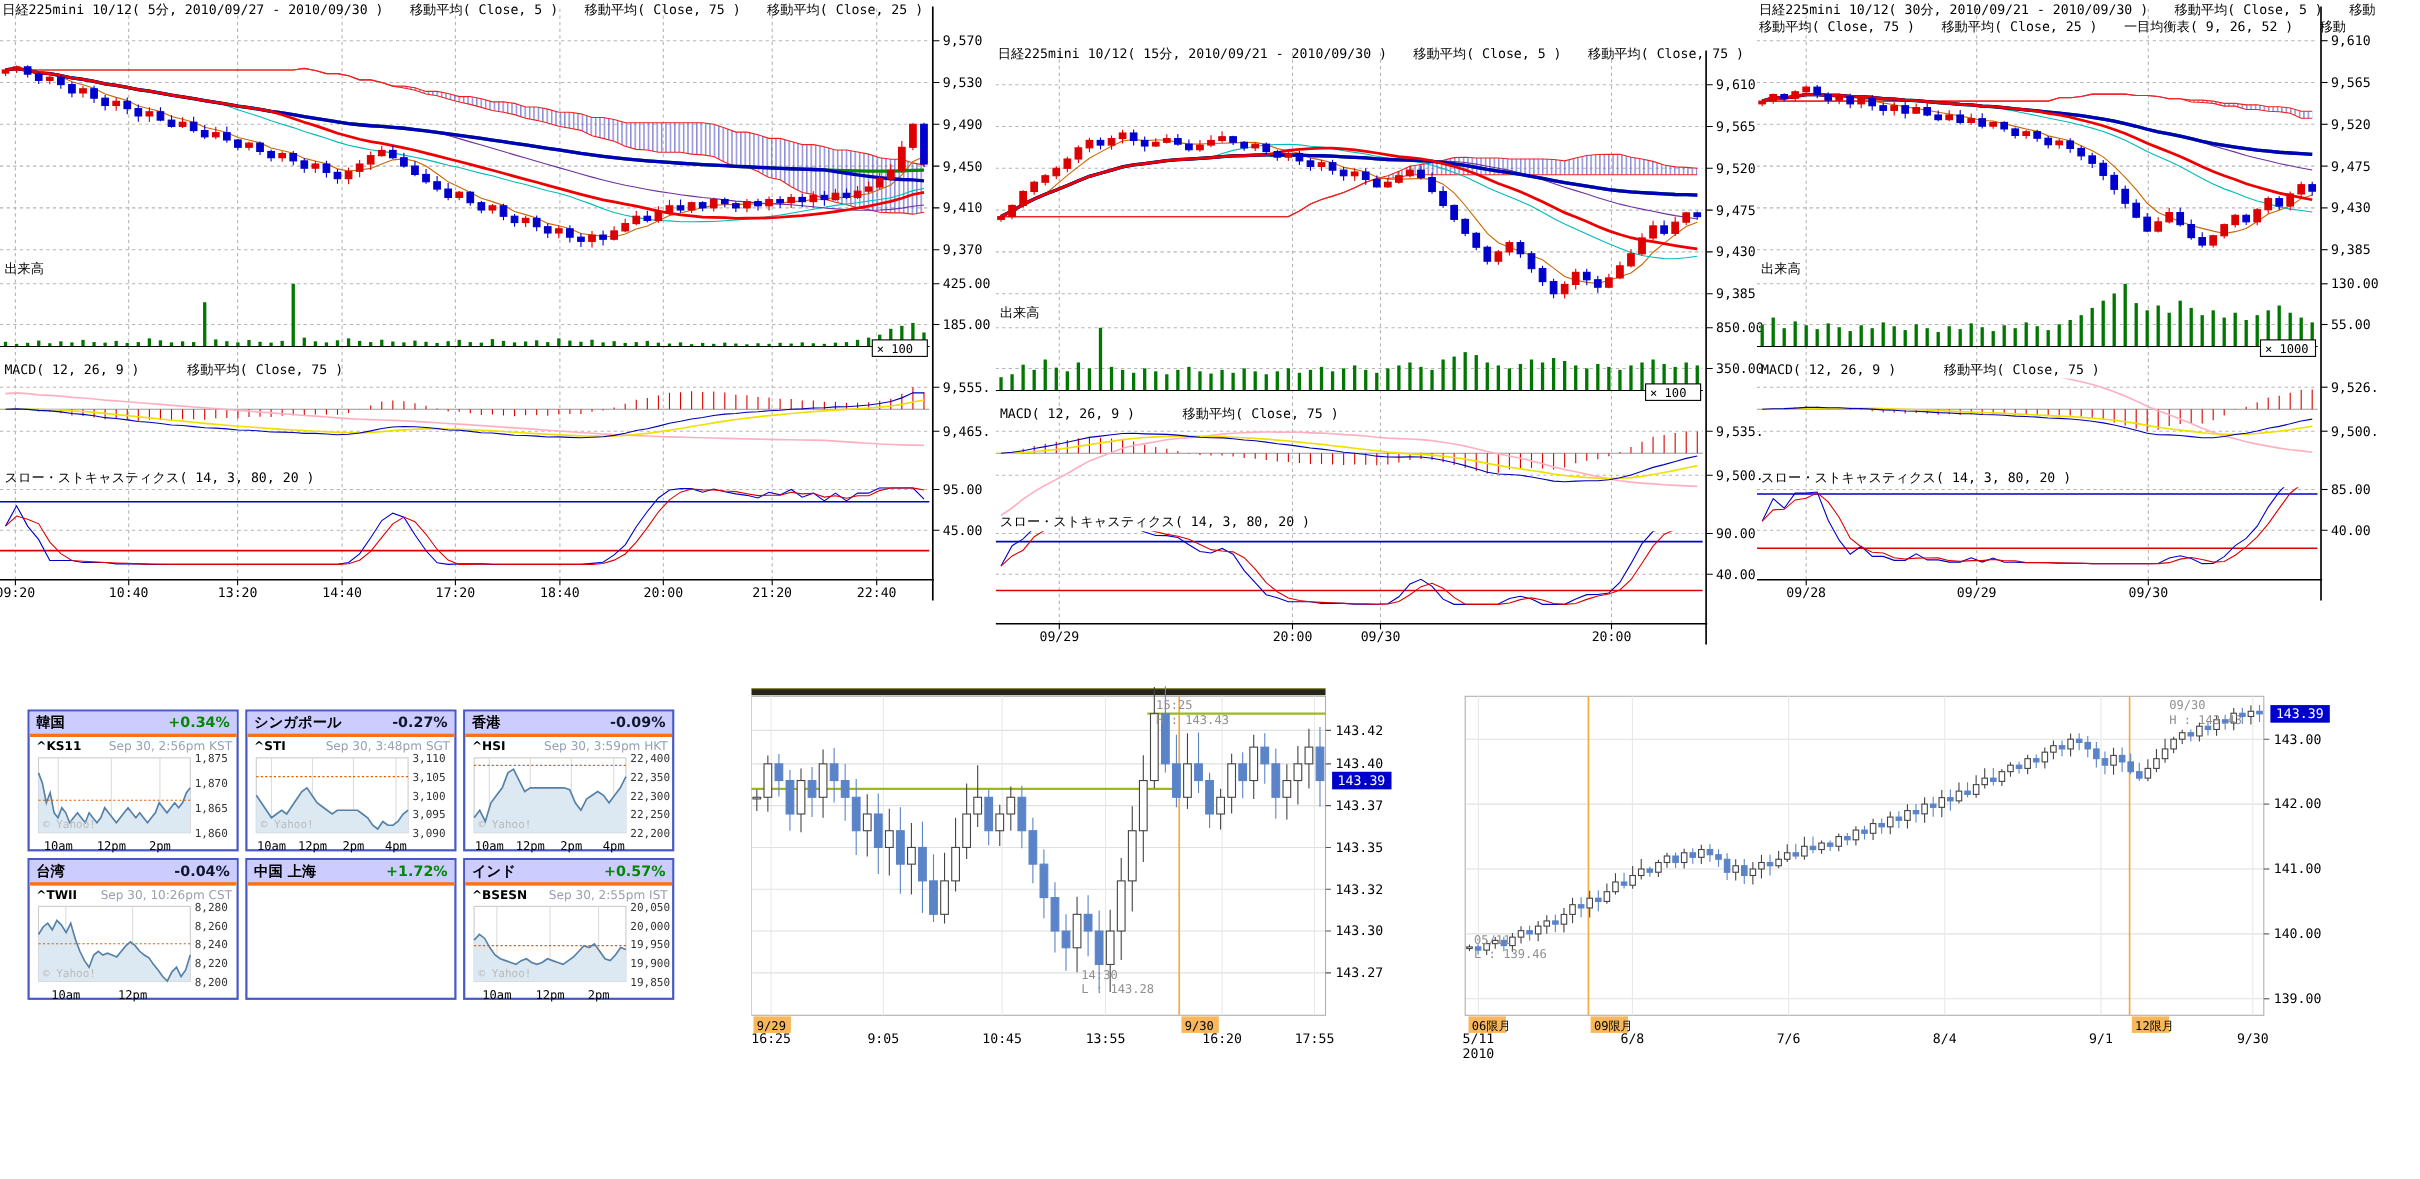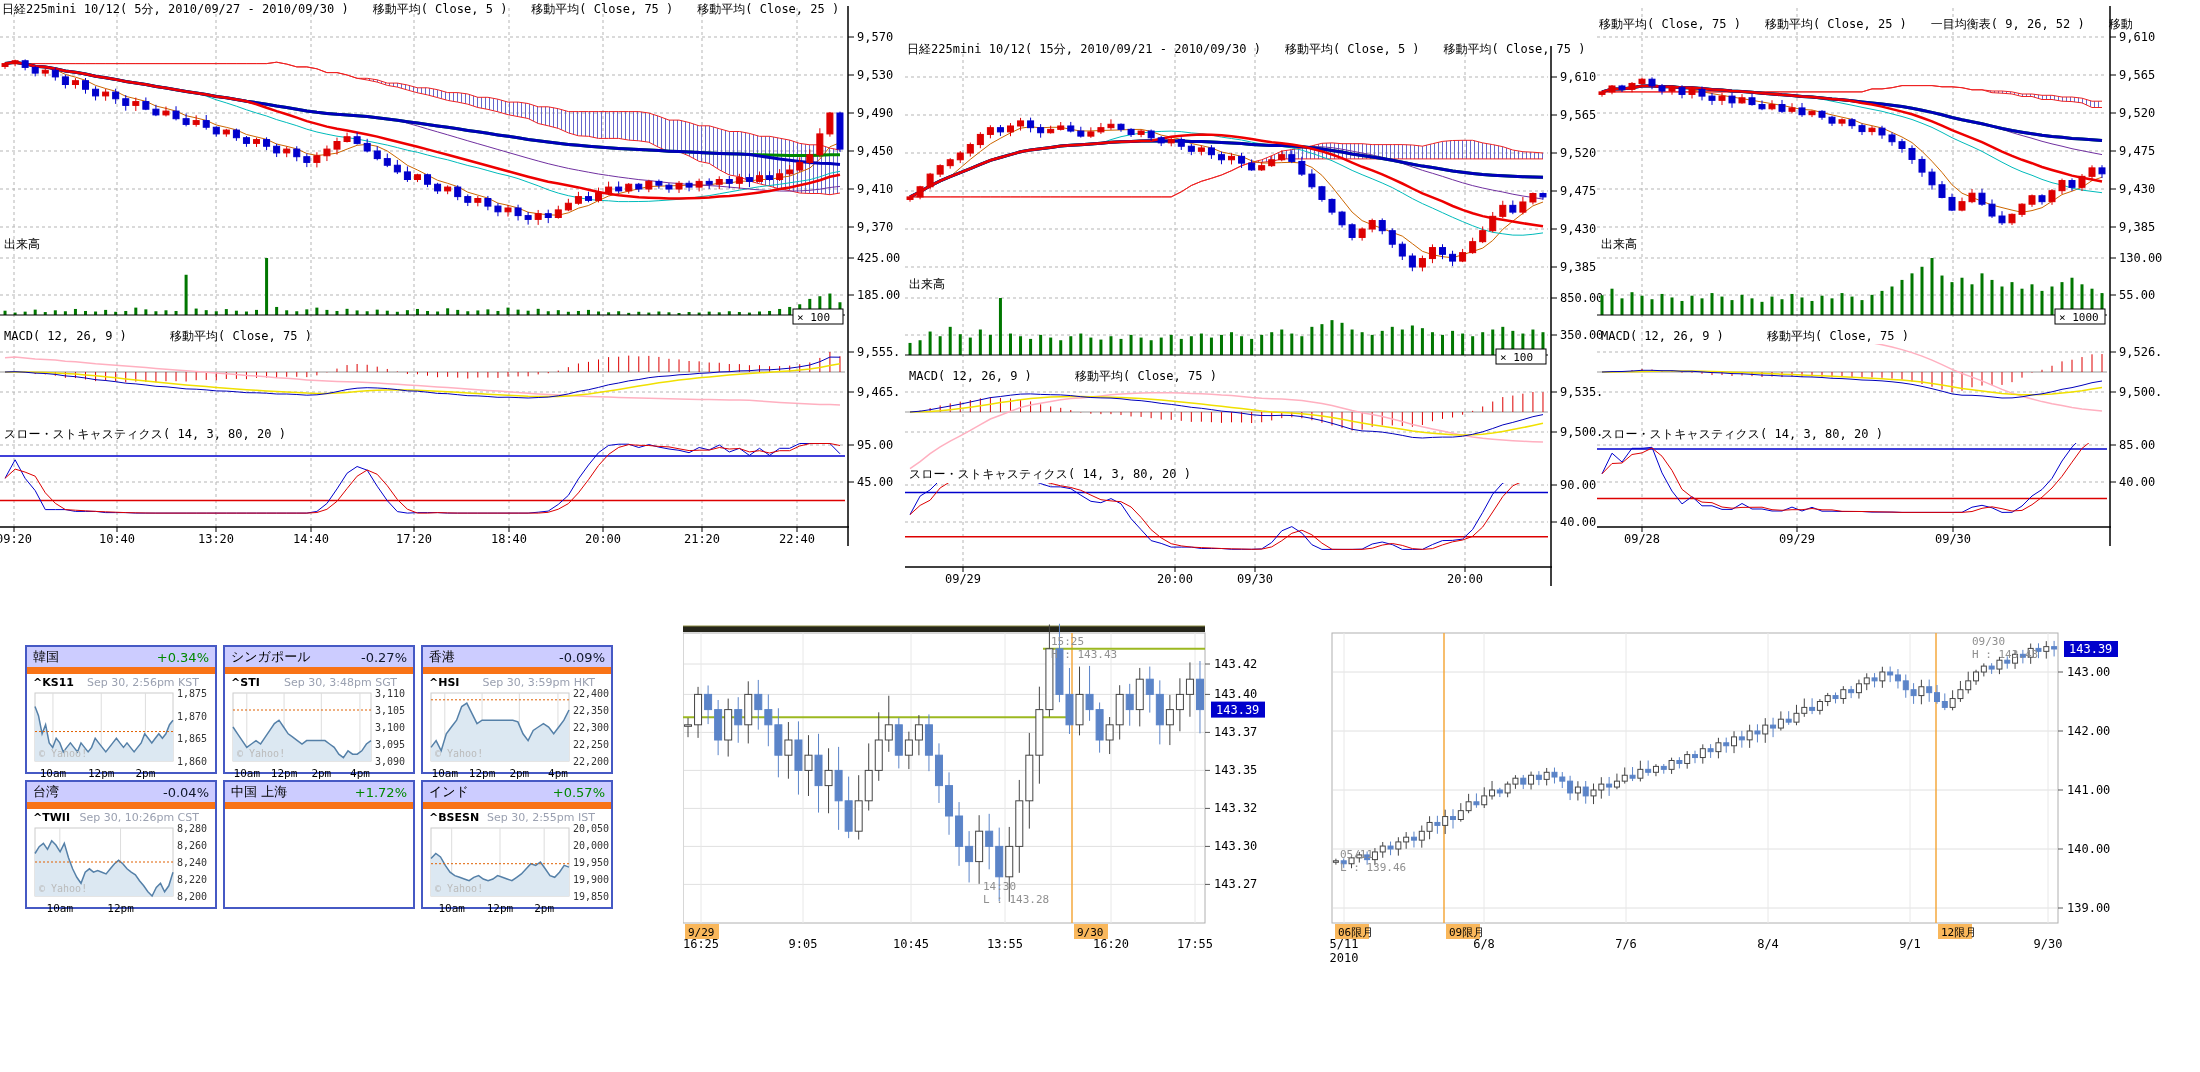--- a/index.html
+++ b/index.html
@@ -4,24 +4,24 @@
 <style>
   html,body{margin:0;padding:0;background:#fff;}
   body{width:2200px;height:1072px;overflow:hidden;font-family:"DejaVu Sans",sans-serif;}
   .page{position:relative;width:1808px;height:1072px;background:#fff;}
   .tchart{position:absolute;top:0;height:552px;overflow:hidden;}
   .tchart .h1,.tchart .h2{position:absolute;left:2px;white-space:nowrap;font-size:12px;color:#000;
      font-family:"DejaVu Sans Mono","DejaVu Sans",monospace;z-index:3;}
   .tchart .h1{top:1px;} .tchart .h2{top:16px;}
   .tchart svg{position:absolute;left:0;top:0;}
   .widget{position:absolute;width:192px;height:129px;border:2px solid #4659c4;background:#fff;box-sizing:border-box;}
-  .whead{height:20px;background:#ccccff;border-bottom:7px solid #f97316;display:flex;justify-content:space-between;
-     align-items:center;padding:0 6px;font-size:13px;font-weight:normal;}
+  .whead{height:20px;background:#ccccff;border-bottom:3px solid #f97316;display:flex;justify-content:space-between;
+     align-items:center;padding:0 6px;font-size:13px;font-weight:bold;}
   .wname{color:#000;} .wpct.up{color:#008800;} .wpct.down{color:#0f172a;}
-  .wrow{display:flex;justify-content:space-between;padding:2px 16px 0 6px;font-size:11px;}
+  .wrow{display:flex;justify-content:space-between;padding:2px 4px 0 6px;font-size:11px;}
   .wsym{font-weight:bold;color:#000;} .wtime{color:#9aa0b0;}
   .bsvg{position:absolute;}
   text{font-family:"DejaVu Sans Mono","DejaVu Sans",monospace;}
 </style>
 </head>
 <body>
 
 <div class="page">
 
   <div class="tchart" id="tc0" style="left:0;width:903px;">
@@ -831,20 +831,21 @@
         <text x="655" y="356" font-size="12" fill="#000">9,535.</text>
         <line x1="646" y1="392" x2="652" y2="392" stroke="#000" stroke-width="1"></line>
         <text x="655" y="396" font-size="12" fill="#000">9,500.</text>
         <line x1="646" y1="445" x2="652" y2="445" stroke="#000" stroke-width="1"></line>
         <text x="655" y="449" font-size="12" fill="#000">90.00</text>
         <line x1="646" y1="482" x2="652" y2="482" stroke="#000" stroke-width="1"></line>
         <text x="655" y="486" font-size="12" fill="#000">40.00</text>
       </svg>
   </div>
   <div class="tchart" id="tc2" style="left:1597px;width:603px;">
+    <div class="h1">日経225mini 10/12( 30分, 2010/09/21 - 2010/09/30 )　　移動平均( Close, 5 )　　移動</div>
     <div class="h2">移動平均( Close, 75 )　　移動平均( Close, 25 )　　一目均衡表( 9, 26, 52 )　　移動</div>
     <svg id="tsvg2" width="603" height="552">
         <defs>
           <pattern id="hatch2" width="4" height="4" patternUnits="userSpaceOnUse">
             <line x1="1.5" y1="0" x2="1.5" y2="4" stroke="#6666cc" stroke-width="1"></line>
           </pattern>
           <clipPath id="pc2">
             <rect x="0" y="8" width="510" height="226"></rect>
           </clipPath>
           <clipPath id="mc2">

